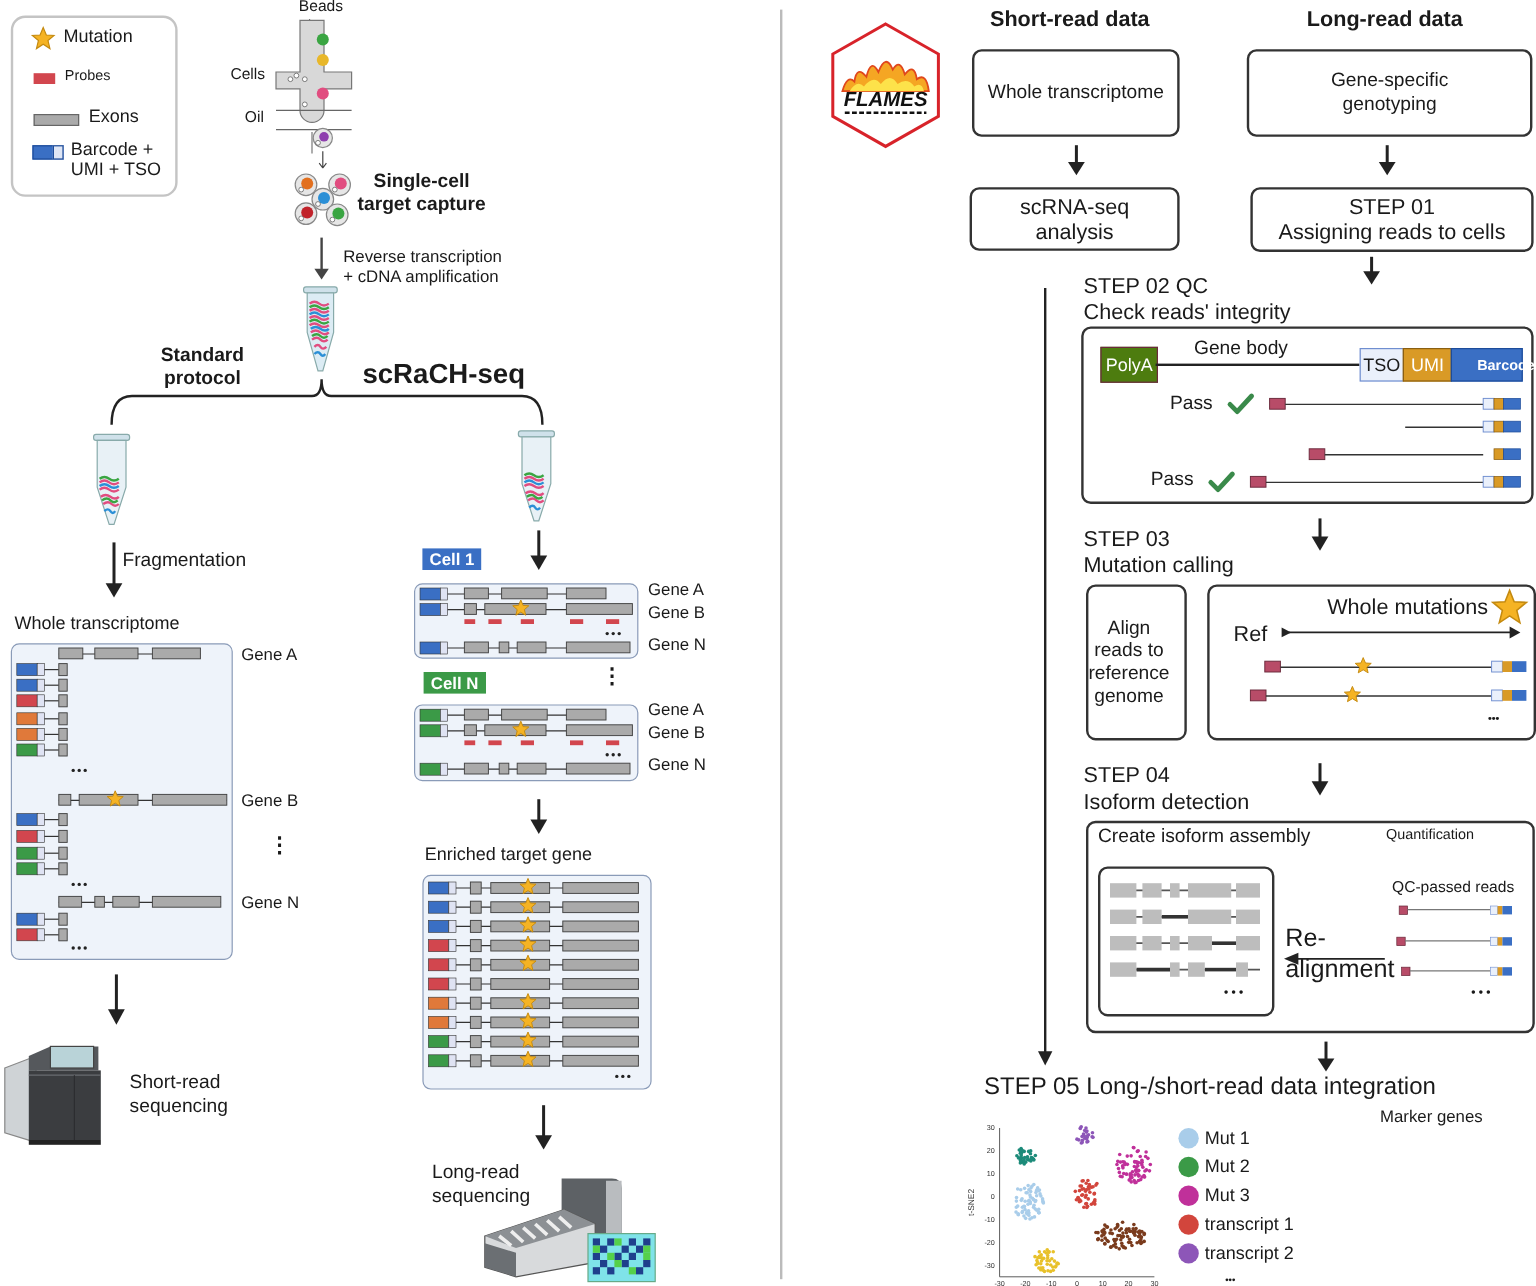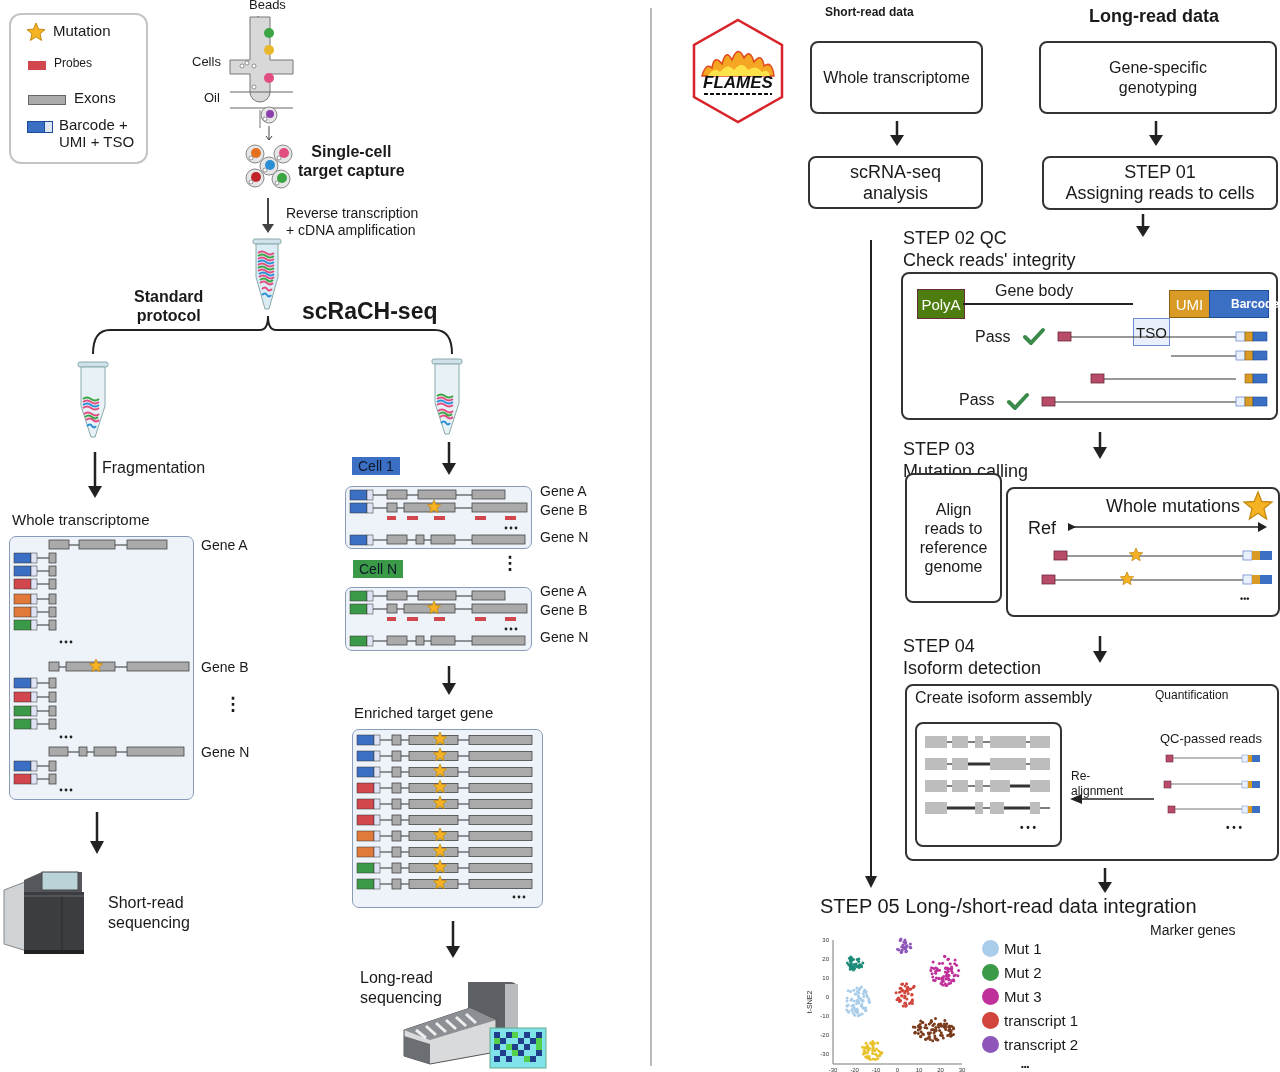--- a/index.html
+++ b/index.html
@@ -4,21 +4,21 @@
 <style>
   html,body{margin:0;padding:0;background:#fff;}
   body{width:1280px;height:1072px;position:relative;overflow:hidden;font-family:"Liberation Sans",sans-serif;color:#1a1a1a;}
   .abs{position:absolute;}
   .t{position:absolute;white-space:nowrap;line-height:1.15;}
   .bold{font-weight:bold;}
   .box{position:absolute;border:2px solid #333;border-radius:8px;background:#fff;box-sizing:border-box;}
   .panel{position:absolute;border:1.5px solid #8a9bb8;border-radius:7px;background:#eef3fa;box-sizing:border-box;}
   .ctr{text-align:center;white-space:normal;}
   svg{position:absolute;overflow:visible;}
-  .tag{position:absolute;color:#0f172a;font-weight:normal;font-size:14px;padding:1px 6px;}
+  .tag{position:absolute;color:#ffffff;font-weight:bold;font-size:14px;padding:1px 6px;}
 </style>
 </head>
 <body>
 
 <div class="abs" style="left:9px;top:13px;width:139px;height:151px;border:2px solid #c4c4c4;border-radius:12px;box-sizing:border-box;"></div>
 <svg style="left:26px;top:22px" width="20" height="20">
     <polygon points="10,1 12.6,7.2 19,7.6 14,11.8 15.6,18.5 10,14.8 4.4,18.5 6,11.8 1,7.6 7.4,7.2" fill="#f5b324" stroke="#c48a10" stroke-width="1"></polygon>
   </svg>
 <span class="t" style="left:53px;top:22px;font-size:15px">Mutation</span>
 <div class="abs" style="left:28px;top:61px;width:18px;height:9px;background:#d2464e;"></div>
@@ -412,21 +412,21 @@
 <div class="abs" style="left:650px;top:8px;width:2px;height:1058px;background:#bbb;"></div>
 
 <svg style="left:692px;top:18px" width="92" height="106">
   <polygon points="46,2 90,27 90,79 46,104 2,79 2,27" fill="#fff" stroke="#d8232a" stroke-width="2.5"></polygon>
   <path d="M10 58 Q14 44 20 50 Q22 36 30 46 Q34 30 40 42 Q46 26 52 40 Q58 30 62 44 Q70 34 72 48 Q80 42 82 58 Z" fill="#f5a623" stroke="#e0471c" stroke-width="1.5"></path>
   <path d="M16 58 Q22 48 28 54 Q36 44 42 52 Q50 42 56 52 Q64 46 70 54 Q76 50 78 58 Z" fill="#fde24a"></path>
   <text x="46" y="70" text-anchor="middle" font-family="Liberation Sans, sans-serif" font-weight="bold" font-style="italic" font-size="17" fill="#111">FLAMES</text>
   <path d="M12 76 H80" stroke="#111" stroke-width="2" stroke-dasharray="4 2"></path>
 </svg>
 
-<span class="t bold" style="left:825px;top:6px;font-size:12px">Short-read data</span>
+<span class="t bold" style="left:825px;top:6px;font-size:18px">Short-read data</span>
 <span class="t bold" style="left:1089px;top:6px;font-size:18px">Long-read data</span>
 
 <div class="box" style="left:810px;top:41px;width:173px;height:73px;display:flex;align-items:center;justify-content:center;">
   <span style="font-size:16px;">Whole transcriptome</span>
 </div>
 <div class="box" style="left:1039px;top:41px;width:238px;height:73px;display:flex;align-items:center;justify-content:center;">
   <span class="ctr" style="font-size:16px;white-space:pre;line-height:1.25">Gene-specific
 genotyping</span>
 </div>
 <svg style="left:890px;top:121px" width="14" height="26">
@@ -456,21 +456,21 @@
   </svg>
 
 <span class="t" style="left:903px;top:228px;font-size:18px;white-space:pre;line-height:1.2">STEP 02 QC
 Check reads' integrity</span>
 <div class="box" style="left:901px;top:272px;width:377px;height:148px;"></div>
 <div class="abs" style="left:917px;top:289px;width:46px;height:28px;background:#4d7c0f;border:1px solid #6b2a3c;display:flex;align-items:center;justify-content:center;">
   <span style="color:#fff;font-size:15px;">PolyA</span>
 </div>
 <div class="abs" style="left:963px;top:303px;width:170px;height:2px;background:#222;"></div>
 <span class="t" style="left:995px;top:282px;font-size:16px">Gene body</span>
-<div class="abs" style="left:1133px;top:290px;width:35px;height:26px;background:#eaf0fb;border:1.5px solid #6f8ed0;display:flex;align-items:center;justify-content:center;margin-top:28px;">
+<div class="abs" style="left:1133px;top:290px;width:35px;height:26px;background:#eaf0fb;border:1.5px solid #6f8ed0;display:flex;align-items:center;justify-content:center;">
   <span style="font-size:15px;">TSO</span>
 </div>
 <div class="abs" style="left:1169px;top:290px;width:39px;height:26px;background:#d99a26;border:1.5px solid #8a5f12;display:flex;align-items:center;justify-content:center;">
   <span style="color:#fff;font-size:15px;">UMI</span>
 </div>
 <div class="abs" style="left:1209px;top:290px;width:58px;height:26px;background:#3a6fc4;border:1.5px solid #1d4c9a;display:flex;align-items:center;justify-content:center;">
   <span style="color:#fff;font-size:12px;font-weight:bold;margin-left:32px;">Barcode</span>
 </div>
 <span class="t" style="left:975px;top:328px;font-size:16px">Pass</span>
 <span class="t" style="left:959px;top:391px;font-size:16px">Pass</span>
@@ -496,21 +496,21 @@
     <rect x="352" y="125" width="14" height="9" fill="#3a6fc4" stroke="#1d4c9a" stroke-width="0.6"></rect>
     <path d="M108 130 l6 6 l12 -13" stroke="#3a8a4a" stroke-width="4" fill="none" stroke-linecap="round" stroke-linejoin="round"></path>
   </svg>
 
 <svg style="left:1093px;top:432px" width="14" height="28">
     <path d="M7 0 V18" stroke="#222" stroke-width="2.5"></path>
     <polygon points="0,15 14,15 7,27" fill="#222"></polygon>
   </svg>
 <span class="t" style="left:903px;top:439px;font-size:18px;white-space:pre;line-height:1.2">STEP 03
 Mutation calling</span>
-<div class="box" style="left:905px;top:473px;width:97px;height:130px;display:flex;align-items:center;justify-content:center;">
+<div class="box" style="left:905px;top:487px;width:84px;height:130px;display:flex;align-items:center;">
   <span class="ctr" style="font-size:16px;white-space:pre;line-height:1.2">Align
 reads to
 reference
 genome</span>
 </div>
 <div class="box" style="left:1006px;top:487px;width:274px;height:130px;"></div>
 <span class="t" style="left:1106px;top:496px;font-size:18px">Whole mutations</span>
 <svg style="left:1243px;top:491px" width="30" height="30">
     <polygon points="15,1 18.8,10.5 29,11 21,17.6 23.6,28 15,22.2 6.4,28 9,17.6 1,11 11.2,10.5" fill="#f5b324" stroke="#c48a10" stroke-width="1.3"></polygon>
   </svg>
@@ -566,21 +566,21 @@
     <rect x="115" y="58" width="20" height="12" fill="#bdbdbd"></rect>
     <line x1="10" y1="86" x2="135" y2="86" stroke="#555" stroke-width="1.5"></line>
     <line x1="32" y1="86" x2="60" y2="86" stroke="#333" stroke-width="3"></line>
     <line x1="89" y1="86" x2="115" y2="86" stroke="#333" stroke-width="3"></line>
     <rect x="10" y="80" width="22" height="12" fill="#bdbdbd"></rect>
     <rect x="60" y="80" width="8" height="12" fill="#bdbdbd"></rect>
     <rect x="75" y="80" width="14" height="12" fill="#bdbdbd"></rect>
     <rect x="115" y="80" width="10" height="12" fill="#bdbdbd"></rect>
   </svg>
 <span class="t bold" style="left:1020px;top:822px;font-size:10px">• • •</span>
-<span class="t" style="left:1071px;top:769px;font-size:12px;white-space:pre;line-height:1.25">Re-
+<span class="t" style="left:1071px;top:769px;font-size:21px;white-space:pre;line-height:1.25">Re-
 alignment</span>
 <svg style="left:1070px;top:793px" width="86" height="12">
     <path d="M10 6 H84" stroke="#222" stroke-width="1.5"></path>
     <polygon points="0,6 12,1 12,11" fill="#222"></polygon>
   </svg>
 <span class="t" style="left:1160px;top:732px;font-size:13px">QC-passed reads</span>
 <svg id="quant-svg" style="left:1160px;top:750px" width="110" height="70">
     <rect x="6" y="5" width="7" height="7" fill="#b84c68" stroke="#6b2a3c" stroke-width="0.6"></rect>
     <line x1="13" y1="8" x2="82" y2="8" stroke="#777" stroke-width="1"></line>
     <rect x="82" y="5" width="6" height="7" fill="#eaf0fb" stroke="#6f8ed0" stroke-width="0.5"></rect>

